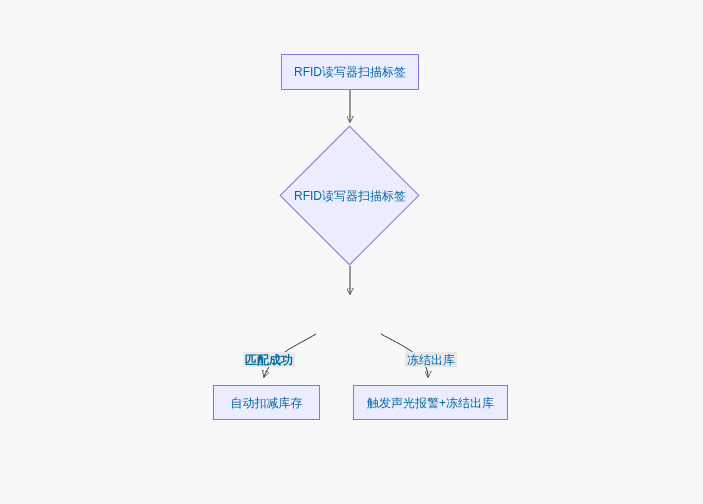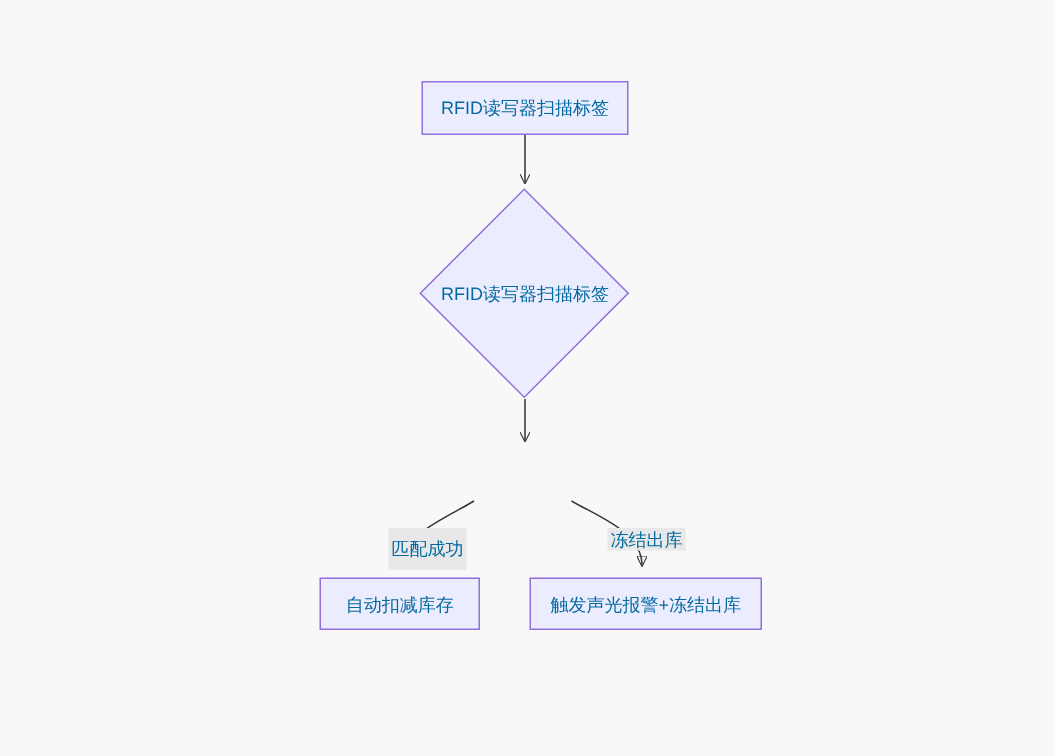--- a/index.html
+++ b/index.html
@@ -30,21 +30,21 @@
     display:flex;align-items:center;justify-content:center;
     font-size:12px;line-height:1;white-space:nowrap;
   }
   
   #node-scan   {left:281px;top:54px; width:138px;height:36px;}
   #diamond-box {left:300px;top:146px;width:99px; height:99px;}
   #diamond-txt {left:280px;top:188px;width:140px;height:16px;}
   #node-verify {left:290px;top:299px;width:117px;height:35px;}
   #node-deduct {left:213px;top:385px;width:107px;height:35px;}
   #node-alarm  {left:353px;top:385px;width:155px;height:35px;}
-  #label-success{left:259px;top:352px;min-width:52px;height:28px;}
+  #label-success{left:243px;top:352px;min-width:52px;height:15px;font-weight:bold;}
   #label-fail   {left:405px;top:352px;min-width:52px;height:15px;}
 </style>
 </head>
 <body>
 
 <div class="stage">
 
   <svg class="edges" viewBox="0 0 703 504" xmlns="http://www.w3.org/2000/svg" aria-hidden="true">
     <defs>
       <marker id="arrow" viewBox="0 0 10 10" refX="9" refY="5" markerWidth="7" markerHeight="7" orient="auto-start-reverse">

